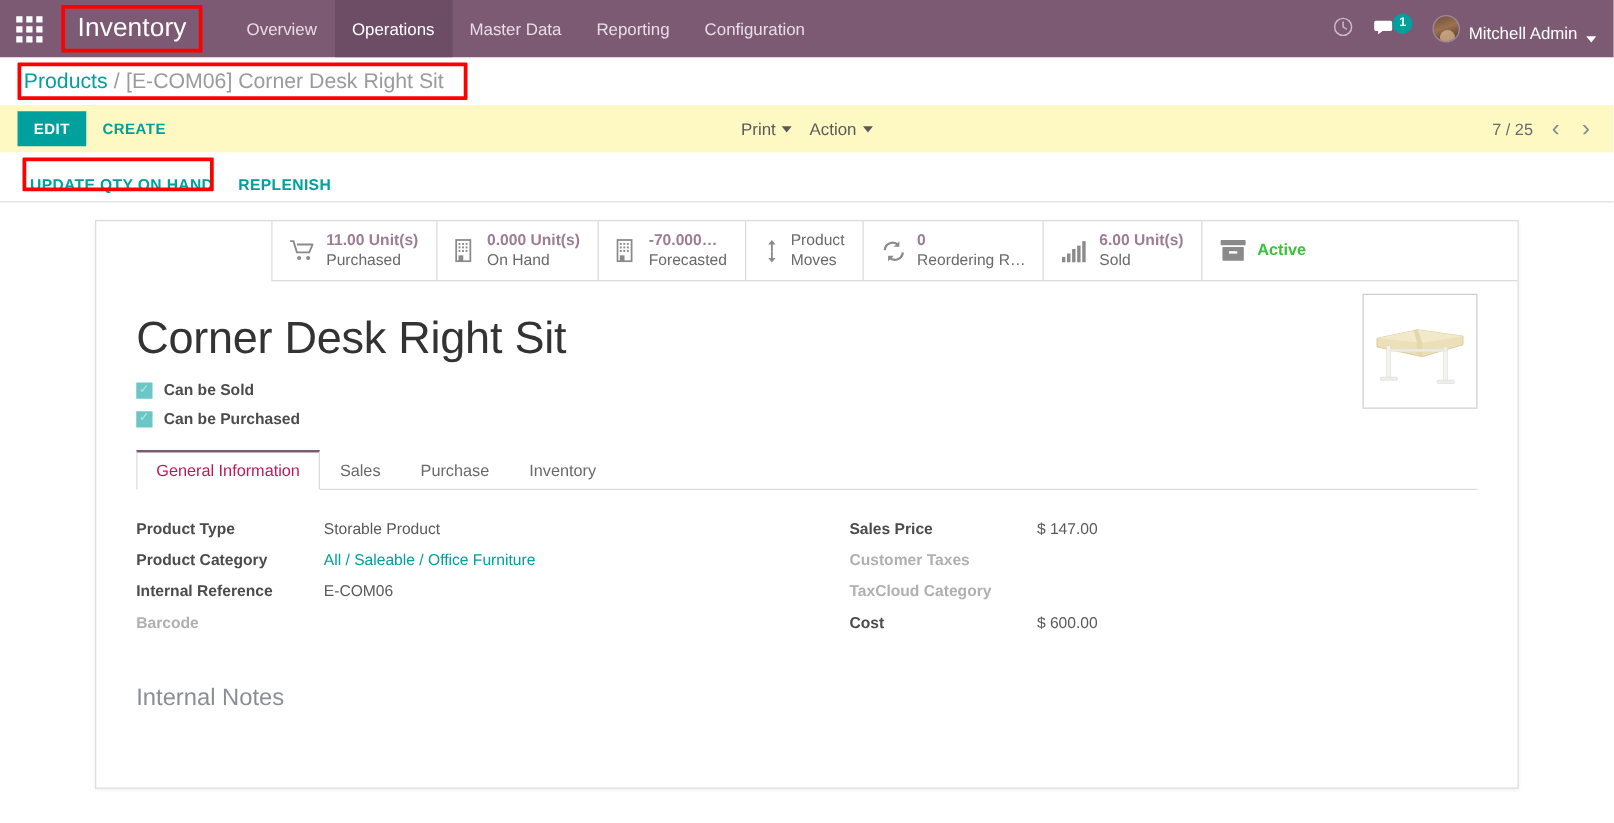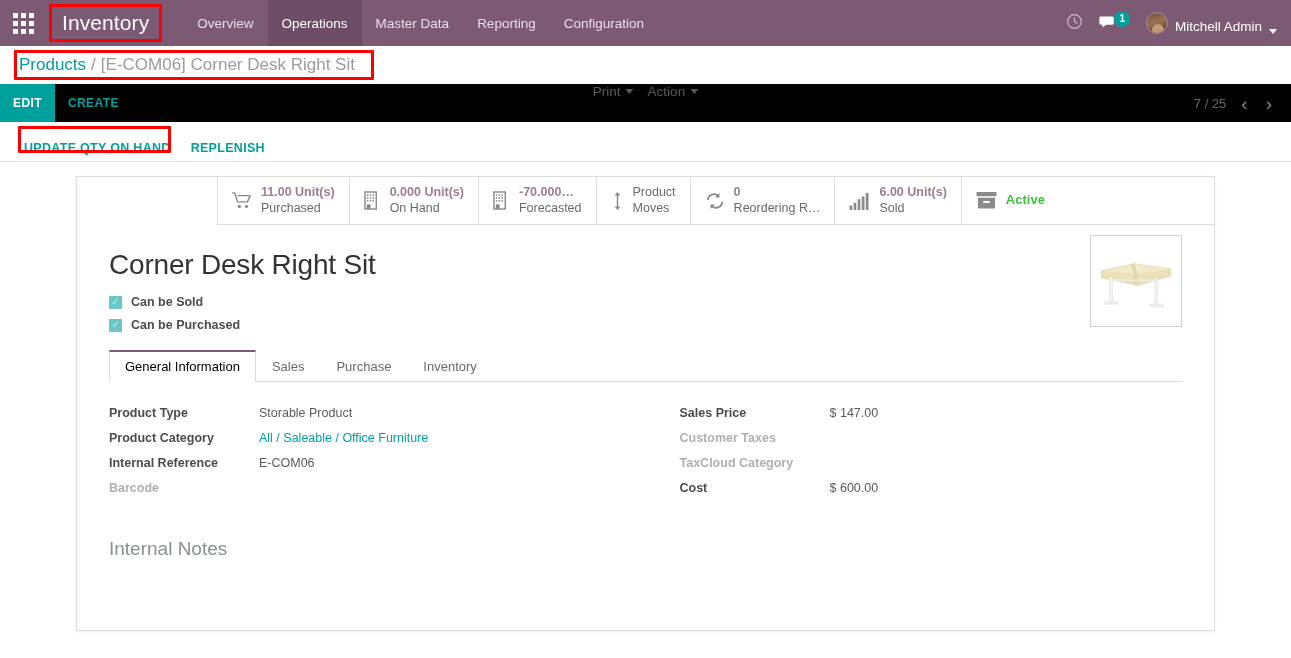--- a/index.html
+++ b/index.html
@@ -125,22 +125,23 @@
     display: flex; align-items: baseline; gap: 5px;
     padding: 1px 5px;
   }
   .bc-link { color: #00a09d; cursor: pointer; }
   .bc-sep { color: #9b9b9b; }
   .bc-current { color: #9b9b9b; }
 
   
   .cp-row {
     height: 38px;
-    display: flex; 
-    background: #000000;
+    display: flex; align-items: center;
+    padding-left: 14px;
+    background: #fef9c3;
     position: relative;
   }
   .btn-edit {
     background: #00a09d; color: #fff;
     font-size: 12px; font-weight: bold;
     letter-spacing: .4px;
     padding: 7px 13px;
     cursor: pointer;
     border: none;
     font-family: inherit;
@@ -217,21 +218,21 @@
   .stat-btn:first-child { border-left: 1px solid #dcdcdc; }
   .stat-icon { color: #8a8a8a; display: flex; align-items: center; }
   .stat-txt { display: flex; flex-direction: column; line-height: 1.25; }
   .stat-val { color: #9b7d96; font-weight: bold; font-size: 12.5px; white-space: nowrap; }
   .stat-lbl { color: #6a6a6a; font-size: 12.5px; white-space: nowrap; }
   .stat-active { color: #3cc13b; font-weight: bold; font-size: 13px; }
 
   
   .sheet-body { padding: 24px 32px 0 32px; position: relative; flex: 1; }
   .prod-title {
-    font-size: 28px; color: #333; font-weight: normal;
+    font-size: 36px; color: #333; font-weight: normal;
     margin: 0 0 14px 0; letter-spacing: -.2px;
   }
   .chk-row { display: flex; align-items: center; gap: 9px; margin-bottom: 9px; }
   .chk {
     width: 13px; height: 13px;
     background: #6bc7c5;
     display: inline-flex; align-items: center; justify-content: center;
     color: #b6e8e6; font-size: 10px; line-height: 1;
     cursor: pointer;
   }
@@ -254,21 +255,21 @@
   }
   .tab {
     padding: 8px 15px 7px 15px;
     font-size: 13px; color: #6a6a6a;
     cursor: pointer;
     border: 1px solid transparent;
     margin-bottom: -1px;
     white-space: nowrap;
   }
   .tab.active {
-    color: #000000;
+    color: #be185d;
     background: #fff;
     border: 1px solid #dcdcdc;
     border-bottom-color: #fff;
     border-top: 2px solid #7d5a74;
     padding-top: 7px;
   }
 
   
   .form-cols { display: flex; padding-top: 24px; }
   .form-col { width: 50%; }

